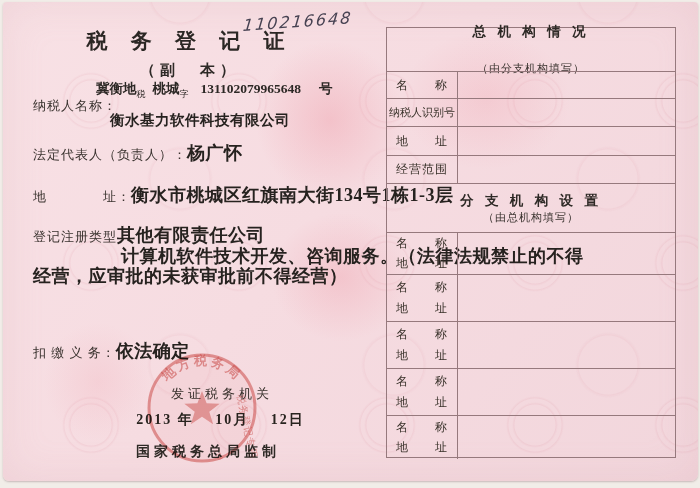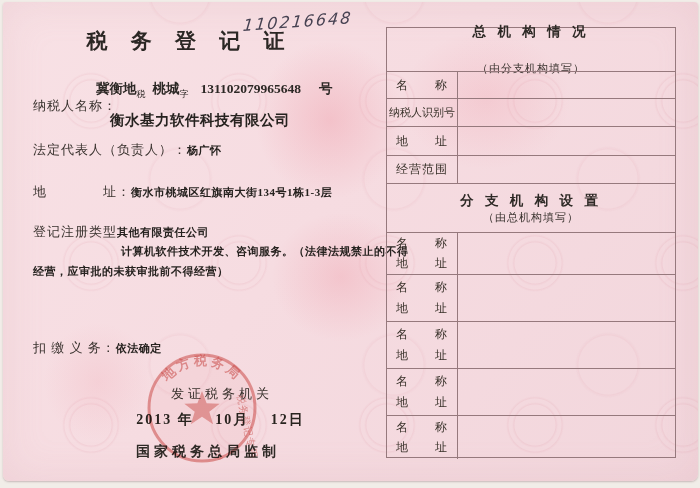--- a/index.html
+++ b/index.html
@@ -25,21 +25,21 @@
     background-position:14px 18px, 70px 84px;
   }
   .blob{position:absolute;border-radius:50%;pointer-events:none;}
   .b1{left:252px;top:38px;width:150px;height:160px;background:radial-gradient(ellipse at center, rgba(238,150,163,.38), rgba(238,150,163,0) 70%);}
   .b2{left:268px;top:210px;width:140px;height:130px;background:radial-gradient(ellipse at center, rgba(238,150,163,.32), rgba(238,150,163,0) 70%);}
   .b3{left:398px;top:28px;width:170px;height:140px;background:radial-gradient(ellipse at center, rgba(238,150,163,.24), rgba(238,150,163,0) 70%);}
   .b4{left:40px;top:320px;width:110px;height:120px;background:radial-gradient(ellipse at center, rgba(238,150,163,.18), rgba(238,150,163,0) 70%);}
 
   .abs{position:absolute;}
   .lbl{font-size:13px;color:#3a332f;letter-spacing:1px;white-space:nowrap;}
-  .val{font-size:11px;color:#26221f;font-weight:bold;white-space:nowrap;letter-spacing:.5px;}
+  .val{font-size:18px;color:#26221f;font-weight:bold;white-space:nowrap;letter-spacing:.5px;}
 
   .handno{
     left:240px;top:10px;font-family:"DejaVu Sans",sans-serif;
     font-style:italic;font-size:16px;letter-spacing:2px;color:#474252;
     transform:rotate(-4deg) skewX(-10deg);
   }
   .title{left:62px;top:25px;width:250px;text-align:center;
     font-size:21px;font-weight:bold;letter-spacing:9px;color:#2b2724;}
   .subtitle{left:62px;top:59px;width:250px;text-align:center;
     font-size:15px;font-weight:bold;letter-spacing:5px;color:#2e2a27;}
@@ -81,20 +81,21 @@
 
 <div class="paper">
   <div class="wm"></div>
   <div class="blob b1"></div>
   <div class="blob b2"></div>
   <div class="blob b3"></div>
   <div class="blob b4"></div>
 
   <div class="abs handno">110216648</div>
   <div class="abs title">税 务 登 记 证</div>
+  <div class="abs subtitle">（副　本）</div>
 
   <div class="abs serial">
     <span>冀衡地</span><span class="sub">税</span><span class="gap1">桃城</span><span class="sub">字</span><span class="gap2">131102079965648</span><span class="gap3">号</span>
   </div>
 
   <div class="abs lbl" style="left:30px;top:95px;">纳税人名称：</div>
   <div class="abs val" style="left:107px;top:109px;font-size:14.5px;">衡水基力软件科技有限公司</div>
 
   <div class="abs lbl" style="left:30px;top:139px;">
     <span>法定代表人（负责人）：</span><span class="val">杨广怀</span>

